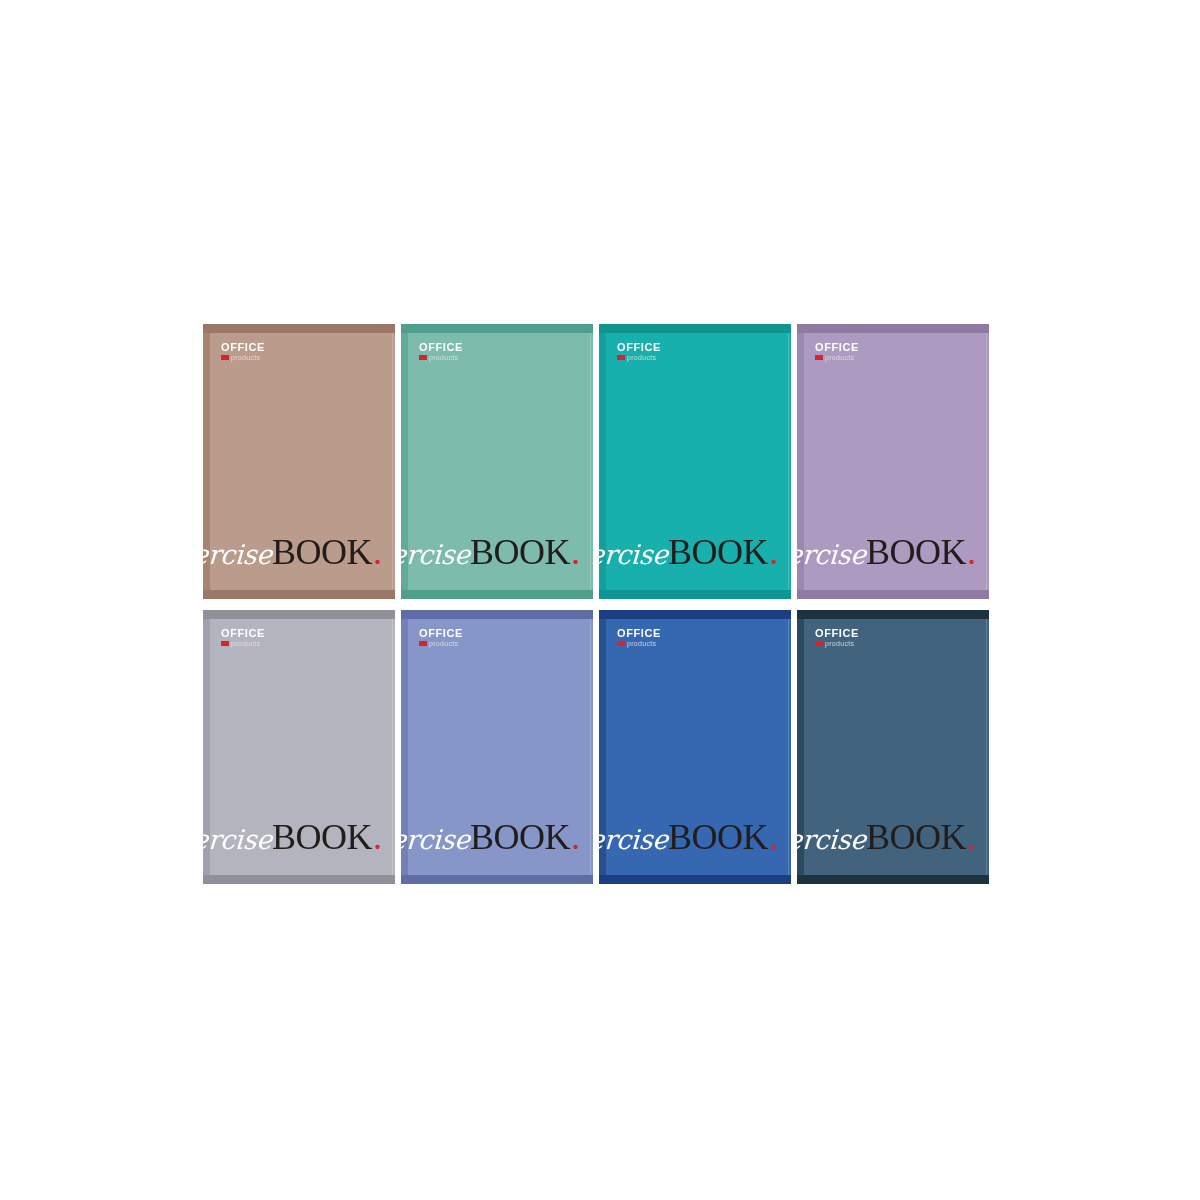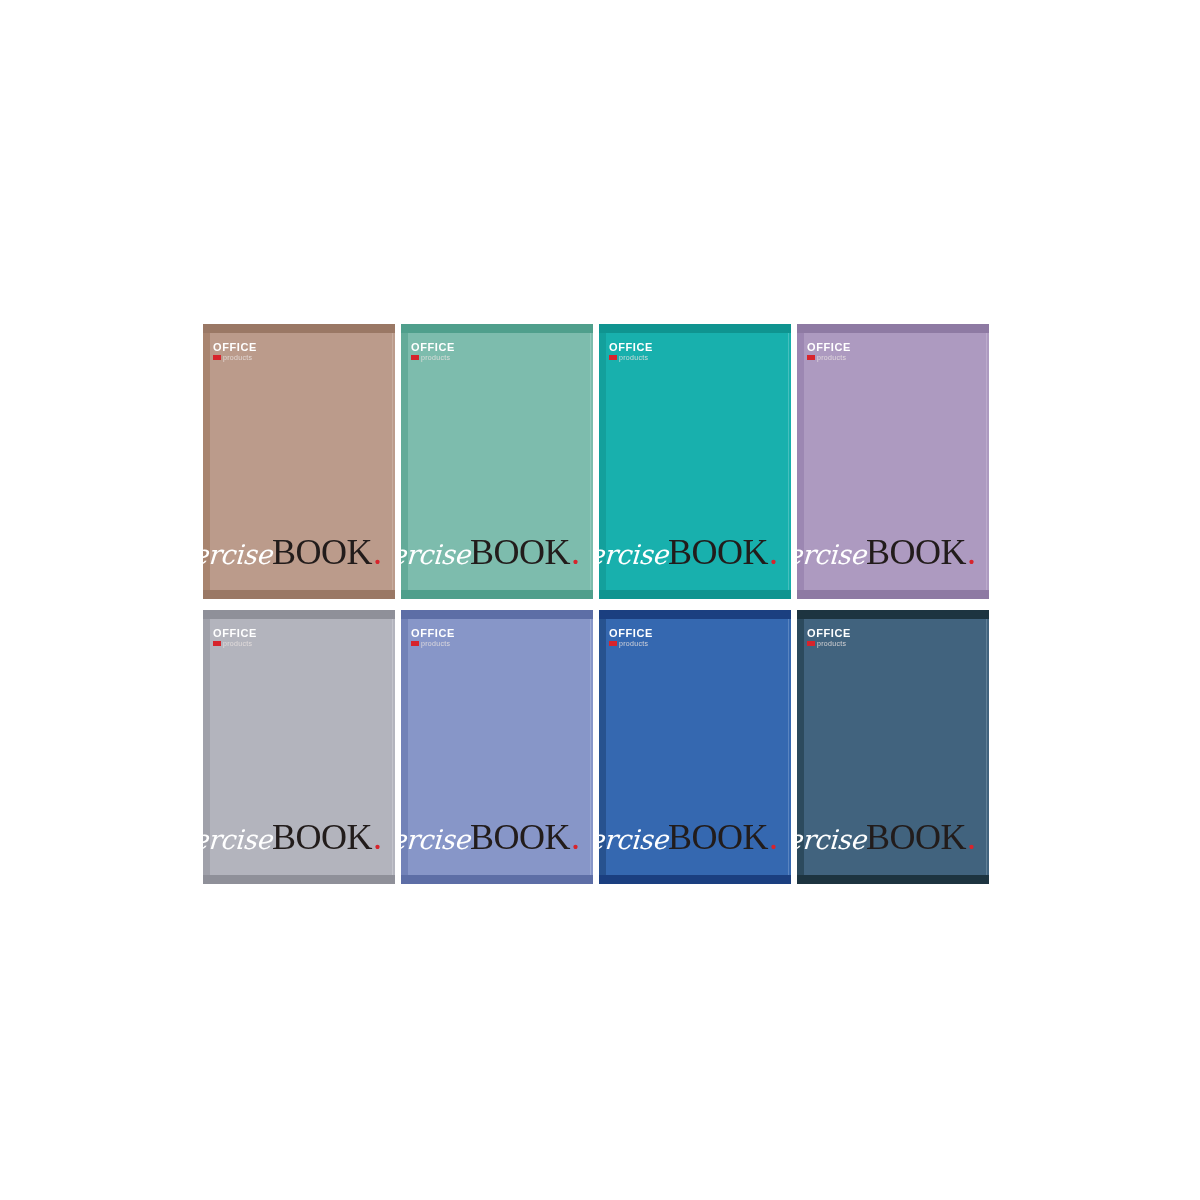--- a/index.html
+++ b/index.html
@@ -64,21 +64,21 @@
     right: 2px;
     top: 9px;
     bottom: 9px;
     width: 1px;
     opacity: 0.45;
   }
 
   
   .brand {
     position: absolute;
-    left: 10px;
+    left: 18px;
     top: 18px;
     line-height: 1;
     user-select: none;
   }
   .brand-office {
     display: block;
     font-family: "Liberation Sans", sans-serif;
     font-weight: bold;
     font-size: 11px;
     letter-spacing: 0.6px;

